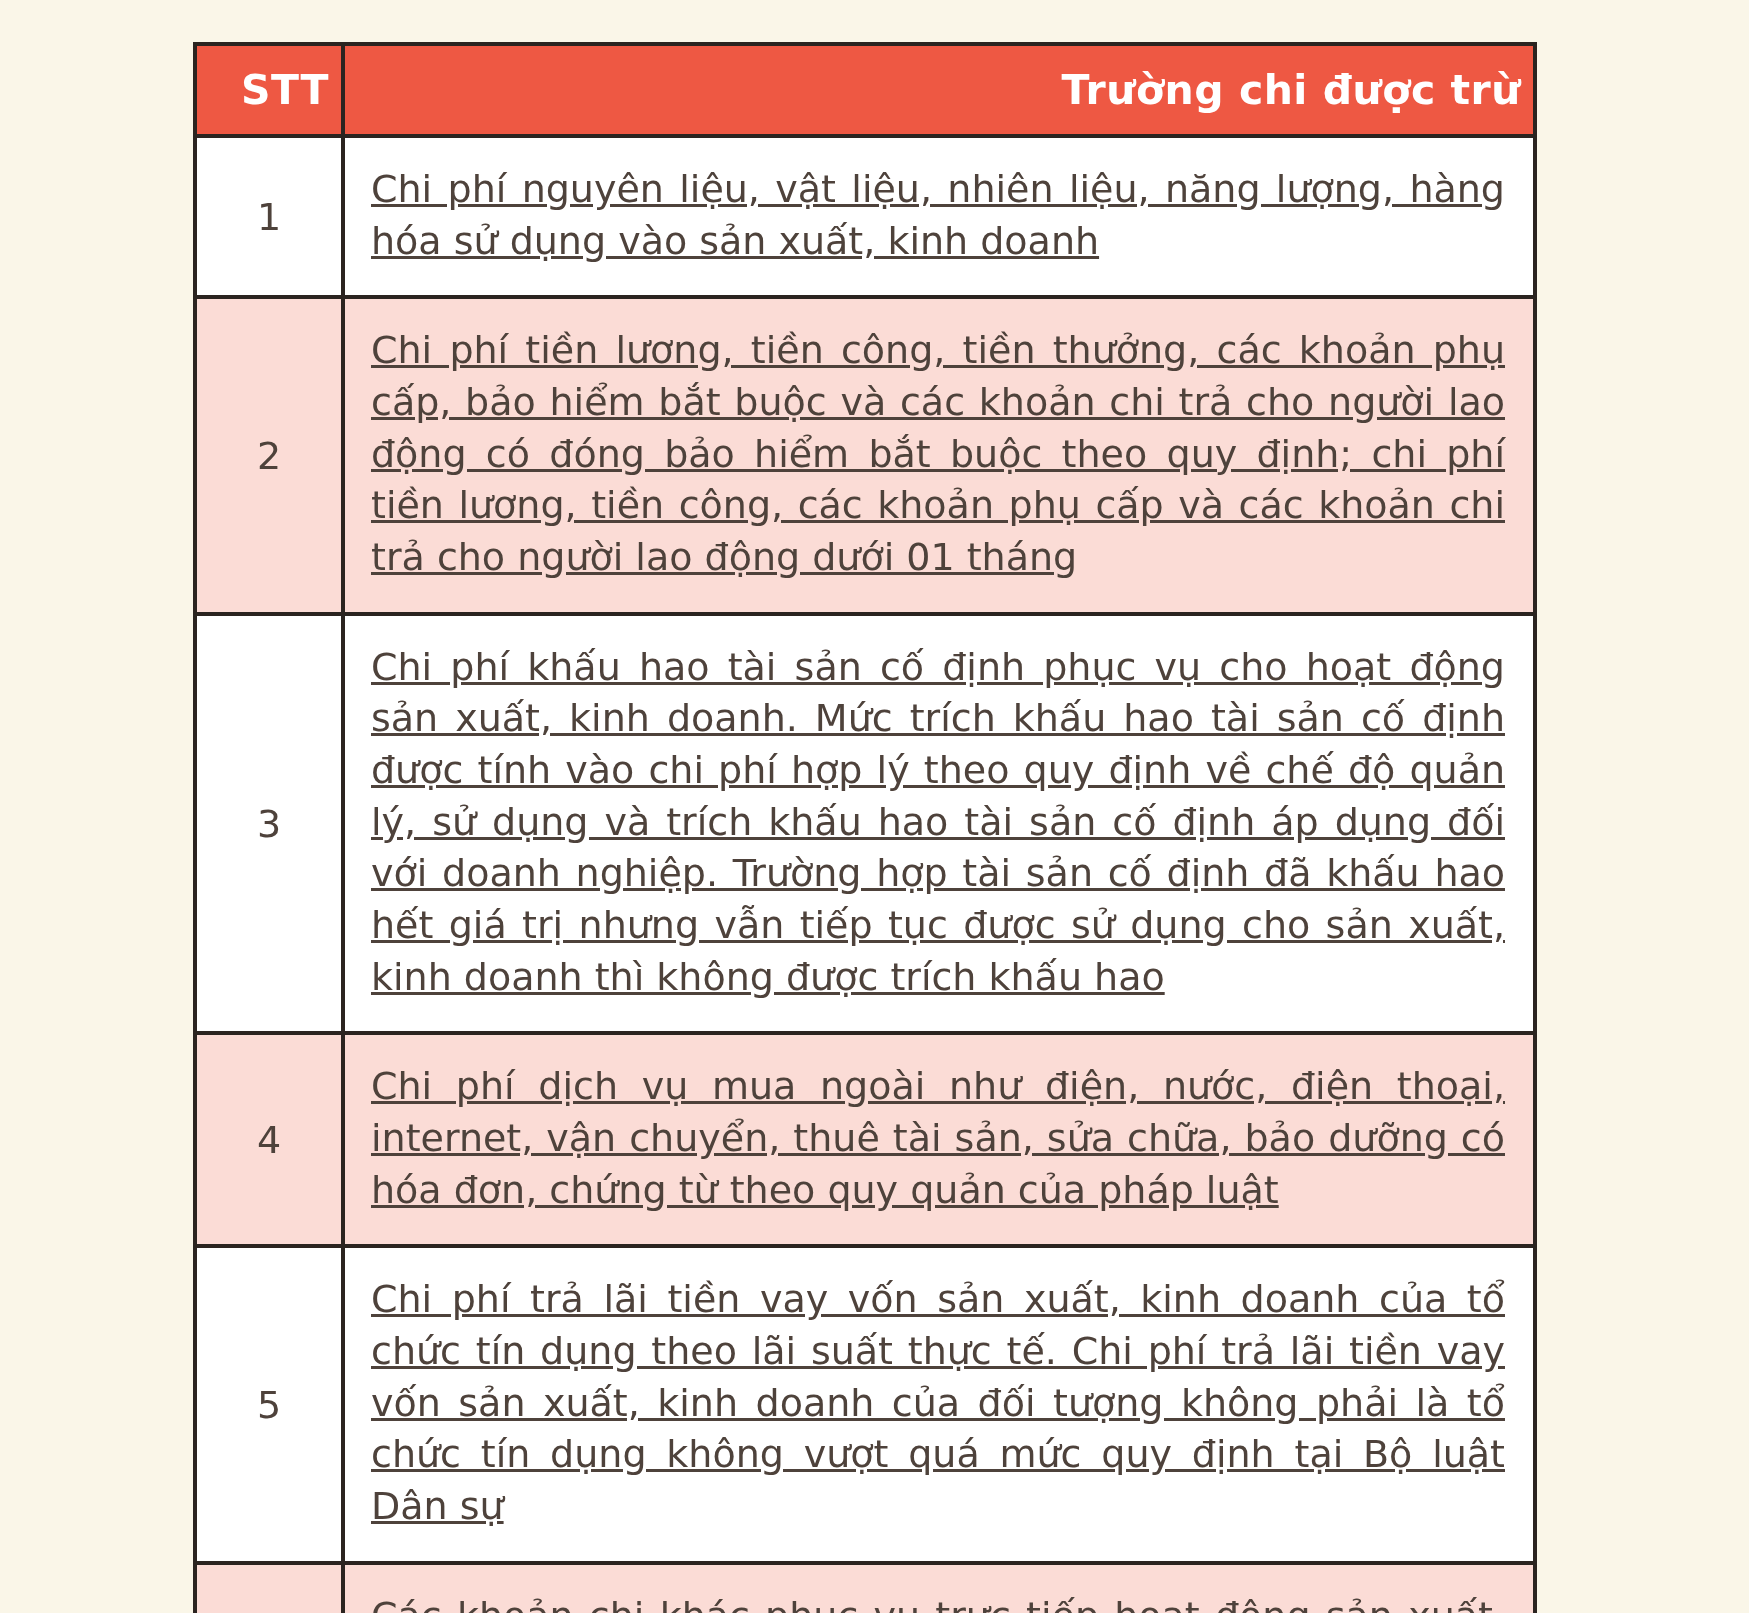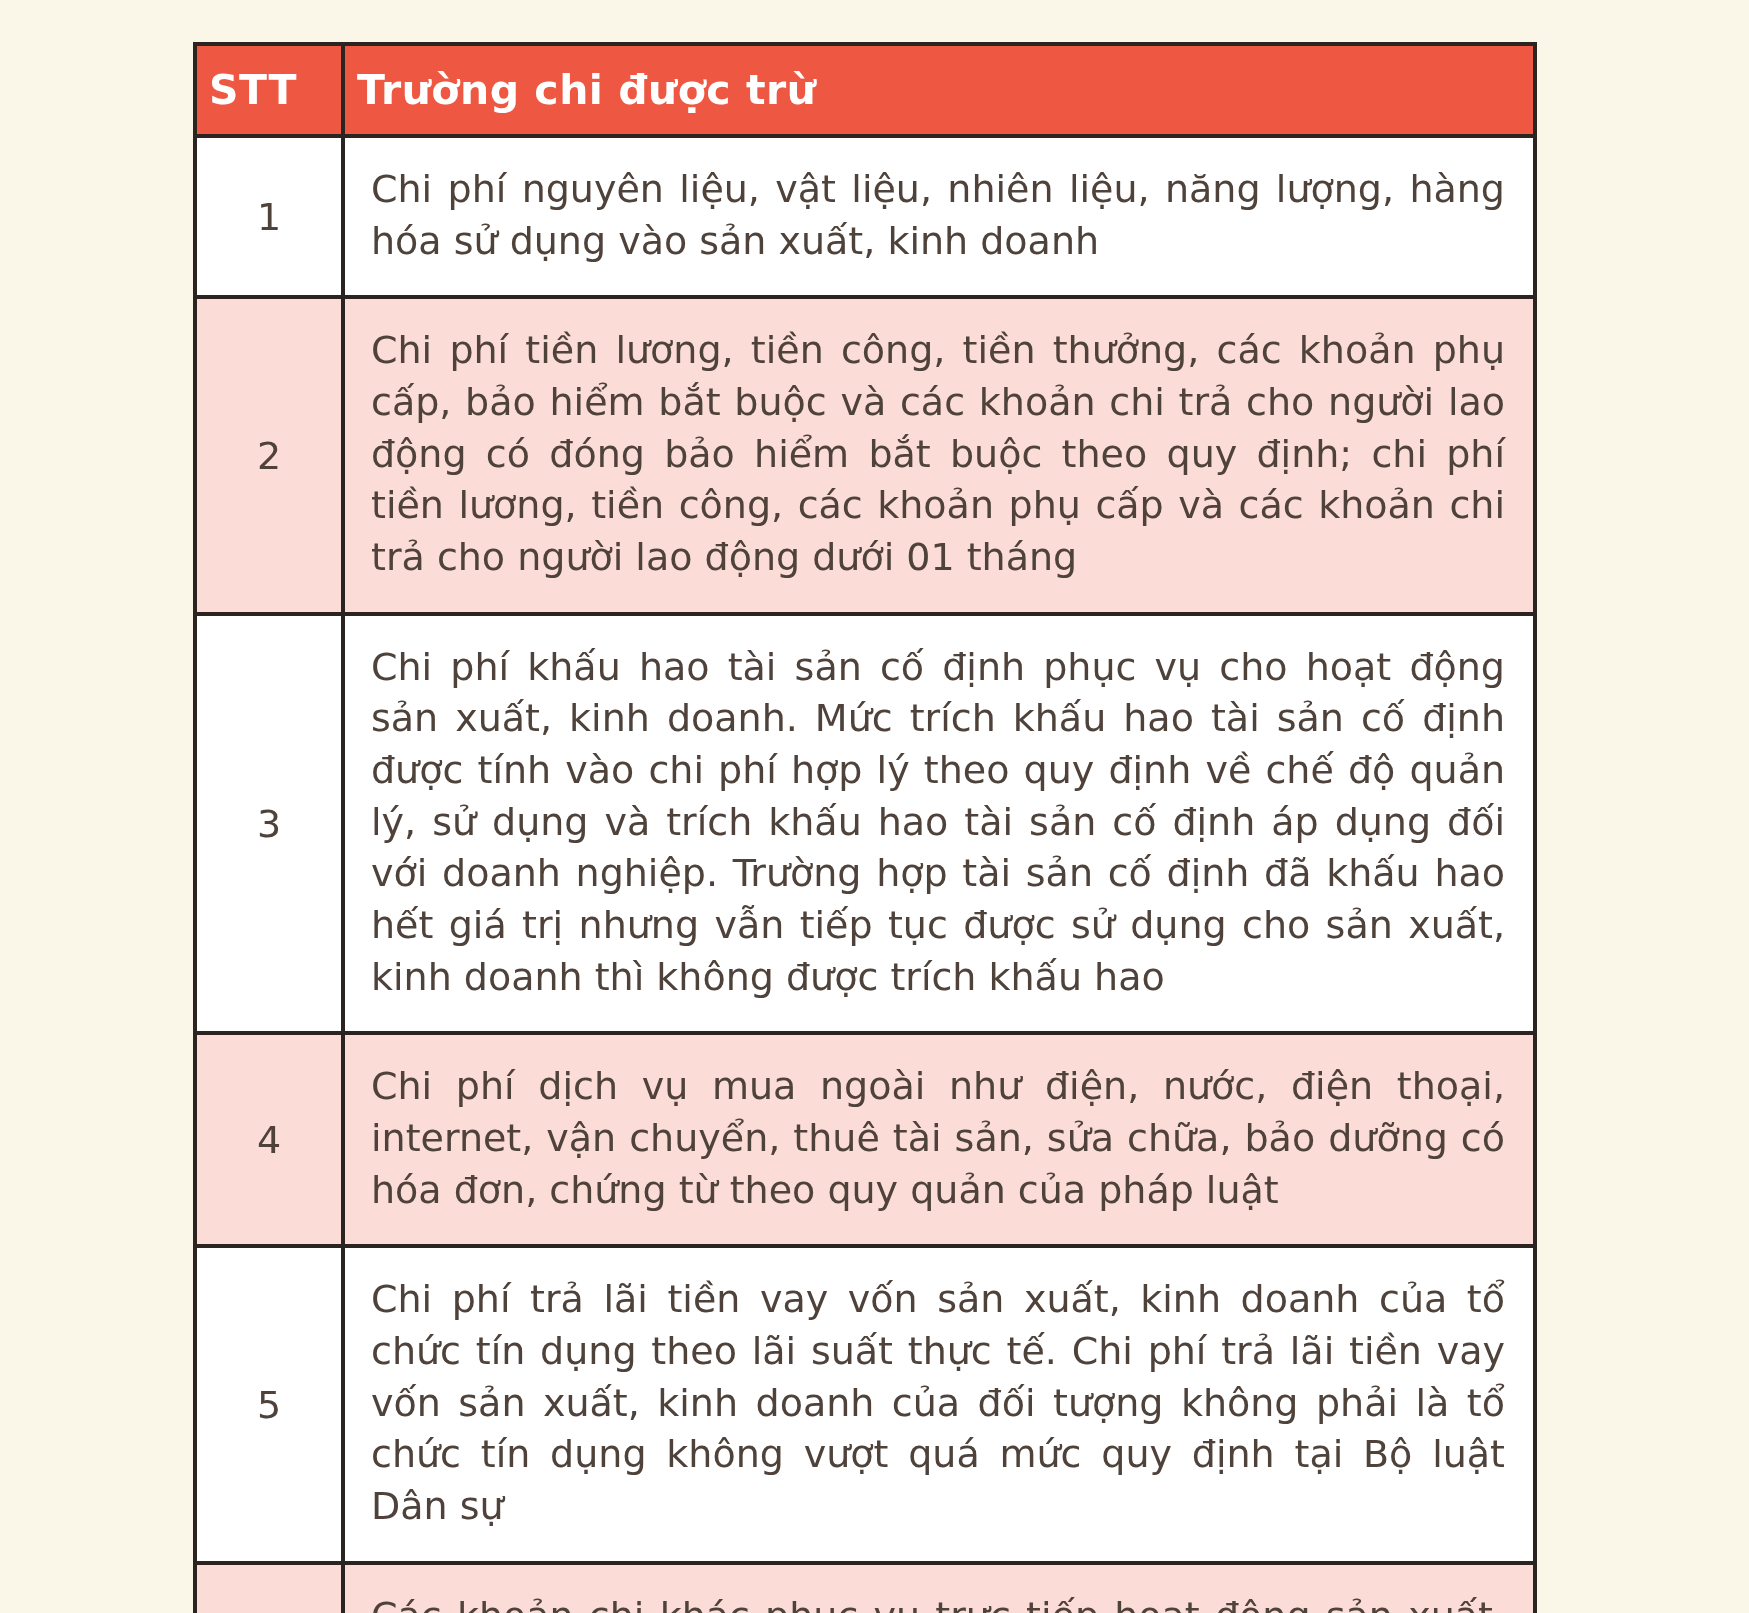--- a/index.html
+++ b/index.html
@@ -28,36 +28,37 @@
   .expense-table td {
     border: 4px solid #2B2420;
     vertical-align: middle;
     box-sizing: border-box;
   }
   .expense-table thead th {
     background: #EE5843;
     color: #FFFFFF;
     font-size: 41px;
     font-weight: bold;
-    text-align: left;
+    text-align: right;
     padding: 20px 12px;
     letter-spacing: 0.5px;
   }
   .expense-table td {
     color: #4E423B;
     font-size: 38px;
   }
   .expense-table td.cell-stt {
     text-align: center;
     padding: 10px 6px;
   }
   .expense-table td.cell-text {
     text-align: justify;
     line-height: 1.36;
     padding: 26px 28px 28px 26px;
+    text-decoration: underline;
   }
   
   .expense-table tbody tr:nth-child(even) td {
     background: #FBDCD6;
   }
   .expense-table tbody tr:nth-child(odd) td {
     background: #FFFFFF;
   }
 </style>
 </head>

